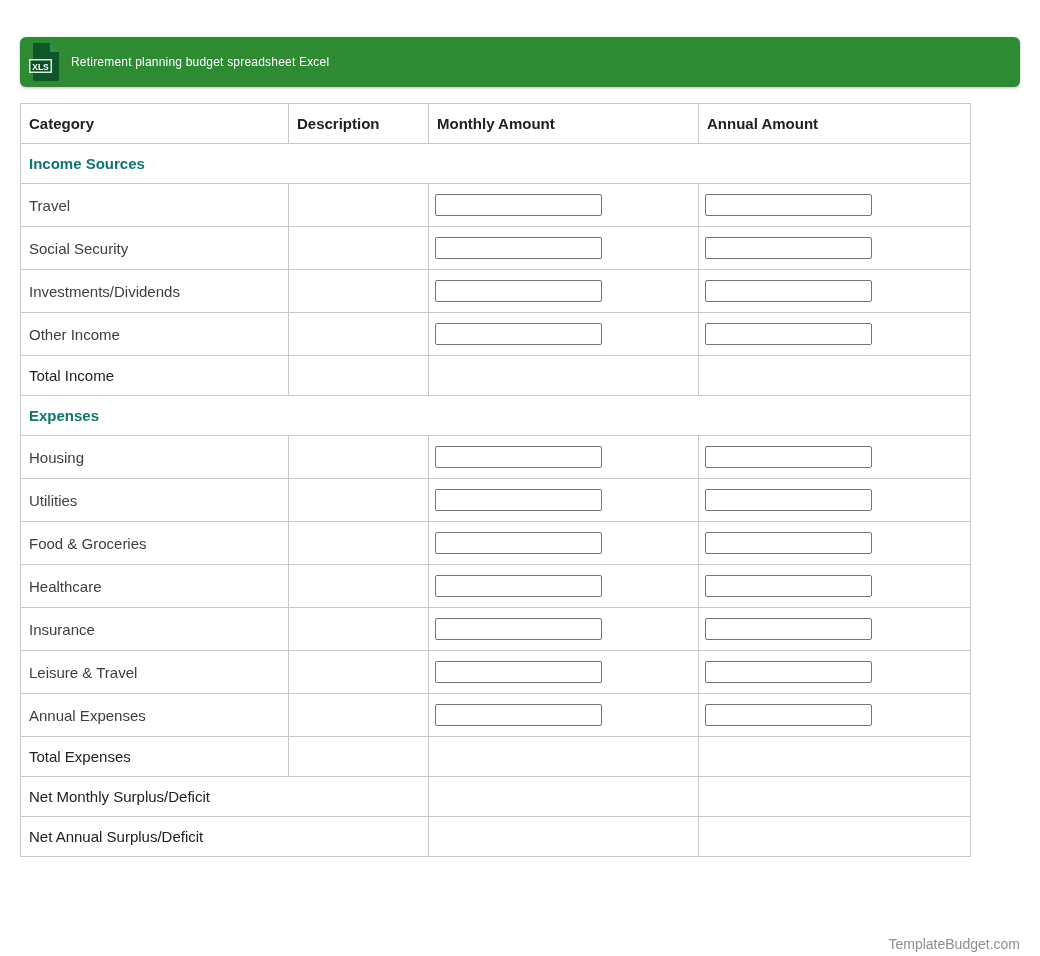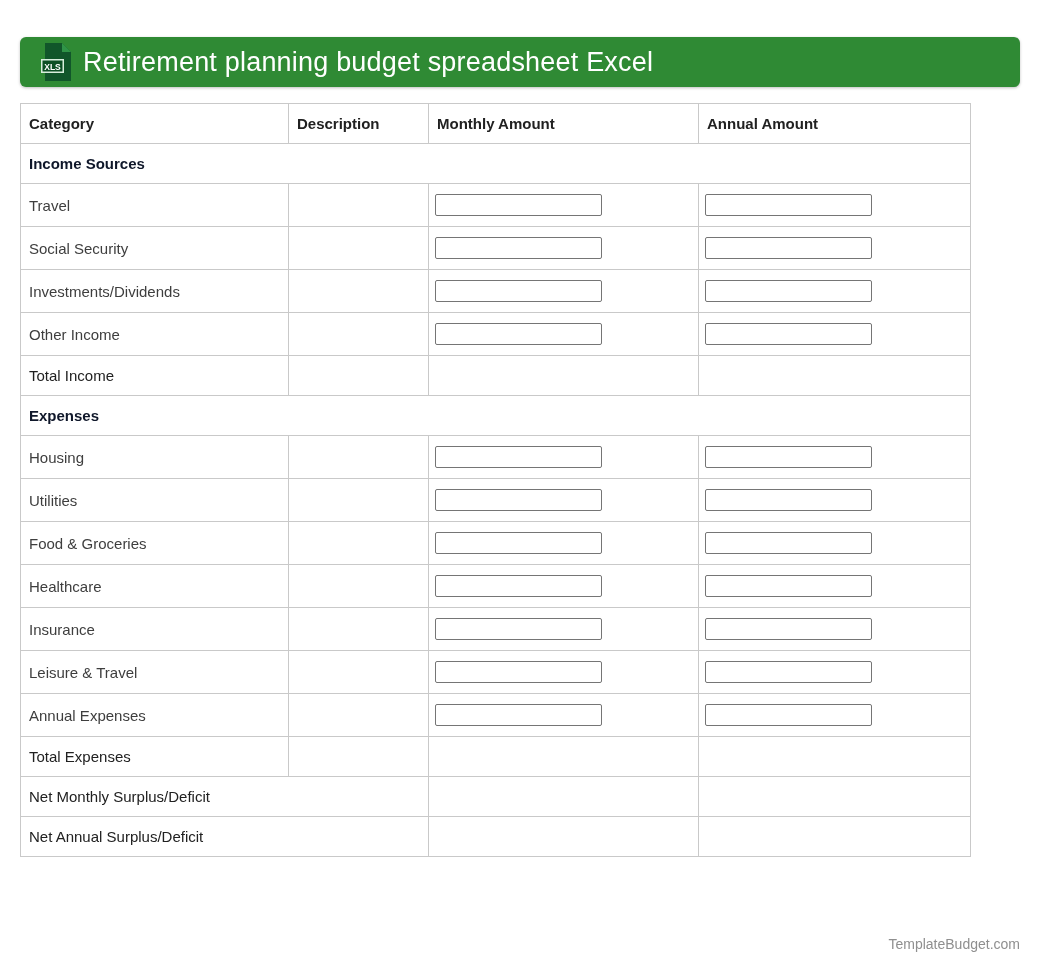--- a/index.html
+++ b/index.html
@@ -19,33 +19,33 @@
     position: absolute;
     left: 20px;
     top: 37px;
     width: 1000px;
     height: 50px;
     background: #2f8a34;
     border-radius: 6px;
     box-shadow: 0 1px 3px rgba(0,0,0,0.25);
     display: flex;
     align-items: center;
-    padding-left: 21px;
+    padding-left: 9px;
     box-sizing: border-box;
   }
   .xls-icon {
     flex: 0 0 auto;
     width: 30px;
     height: 38px;
     display: block;
   }
   .page-title {
     margin: 0 0 0 12px;
     color: #ffffff;
-    font-size: 27px;
+    font-size: 12px;
     font-weight: 500;
     letter-spacing: 0.2px;
     line-height: 1;
   }
 
   
   .budget-table {
     position: absolute;
     left: 20px;
     top: 103px;
@@ -64,21 +64,21 @@
     white-space: nowrap;
   }
   .budget-table thead th {
     height: 39px;
     font-weight: bold;
     color: #212121;
   }
   .section-row td {
     height: 39px;
     font-weight: bold;
-    color: #0f172a;
+    color: #0f766e;
   }
   .input-row td {
     height: 42px;
     color: #3e3e3e;
   }
   .total-row td,
   .net-row td {
     height: 39px;
     font-weight: normal;
     color: #212121;

